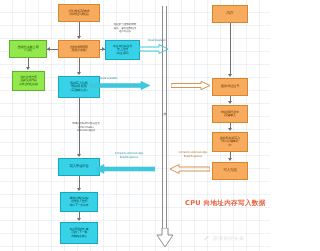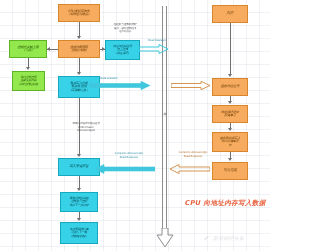--- a/index.html
+++ b/index.html
@@ -11,21 +11,20 @@
   }
   #canvas{
     position:relative;
     width:270px;height:251px;
     background-color:#ffffff;
     background-image:
       linear-gradient(to right, rgba(160,175,195,.16) 1px, transparent 1px),
       linear-gradient(to bottom, rgba(160,175,195,.16) 1px, transparent 1px);
     background-size:13px 13px;
     background-position:-1px -1px;
-    font-style:italic;
   }
 
   
   .node{
     position:absolute;
     box-sizing:border-box;
     display:flex;
     align-items:center;
     justify-content:center;
     text-align:center;

